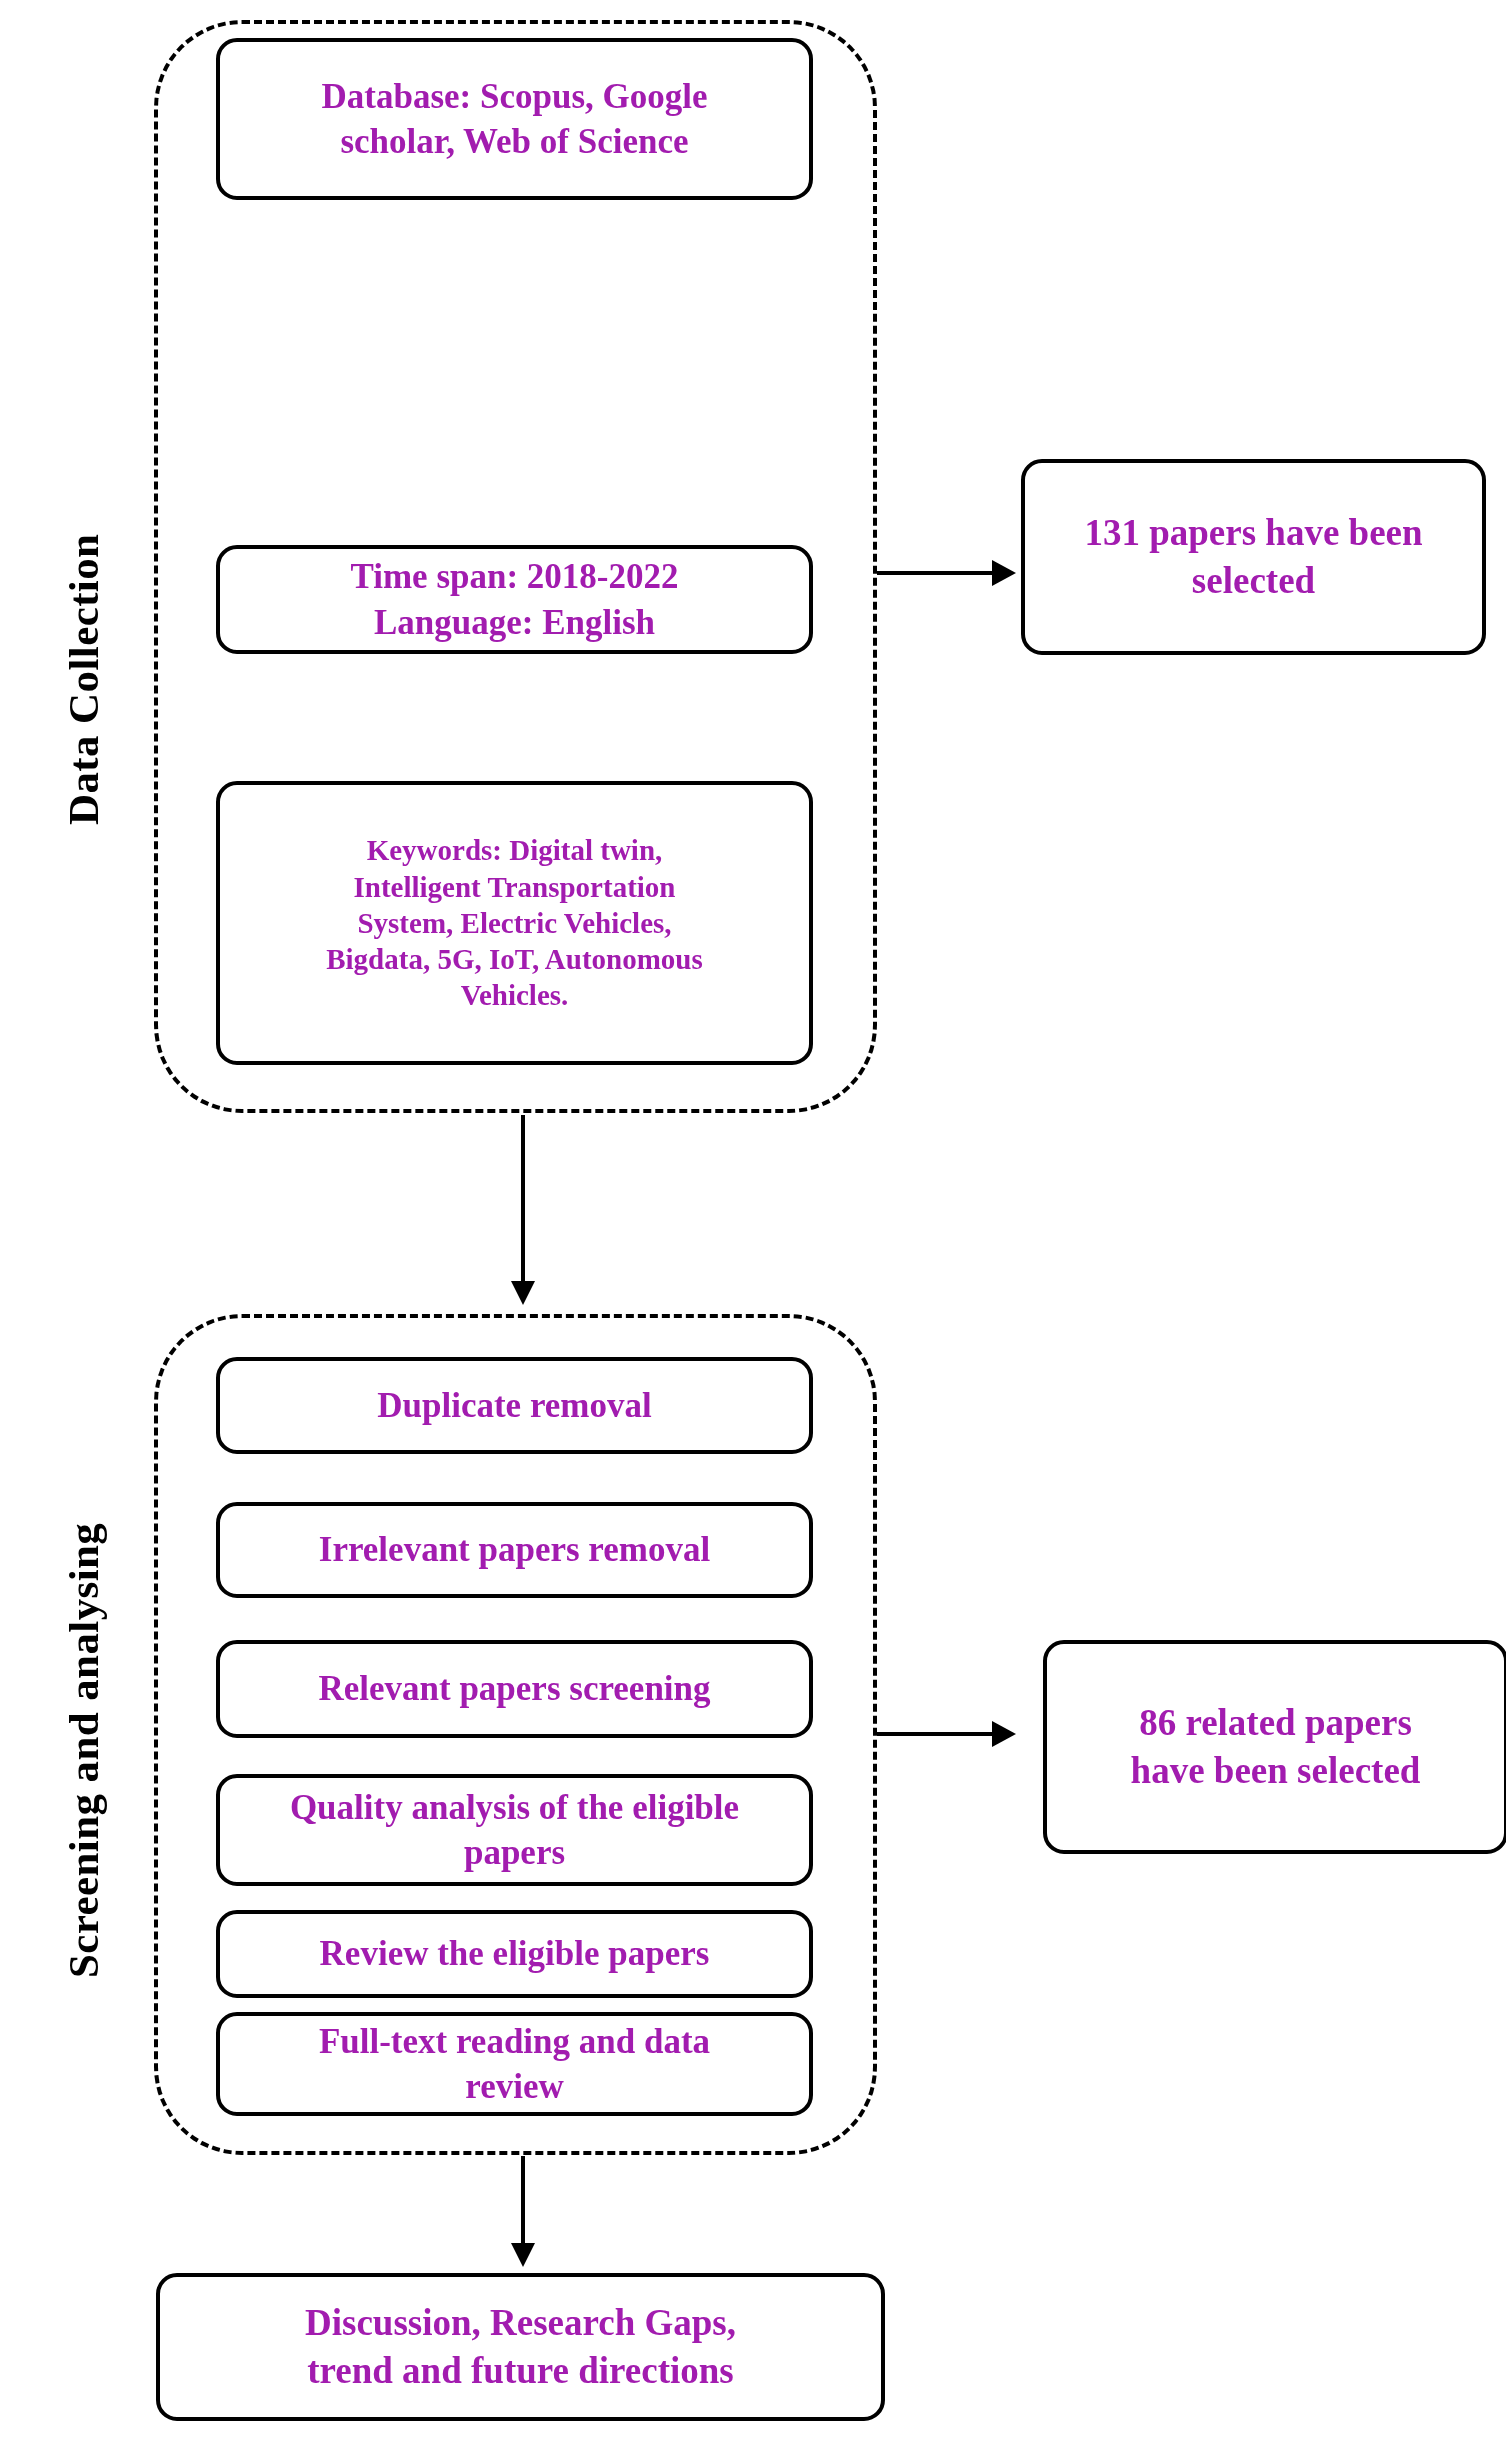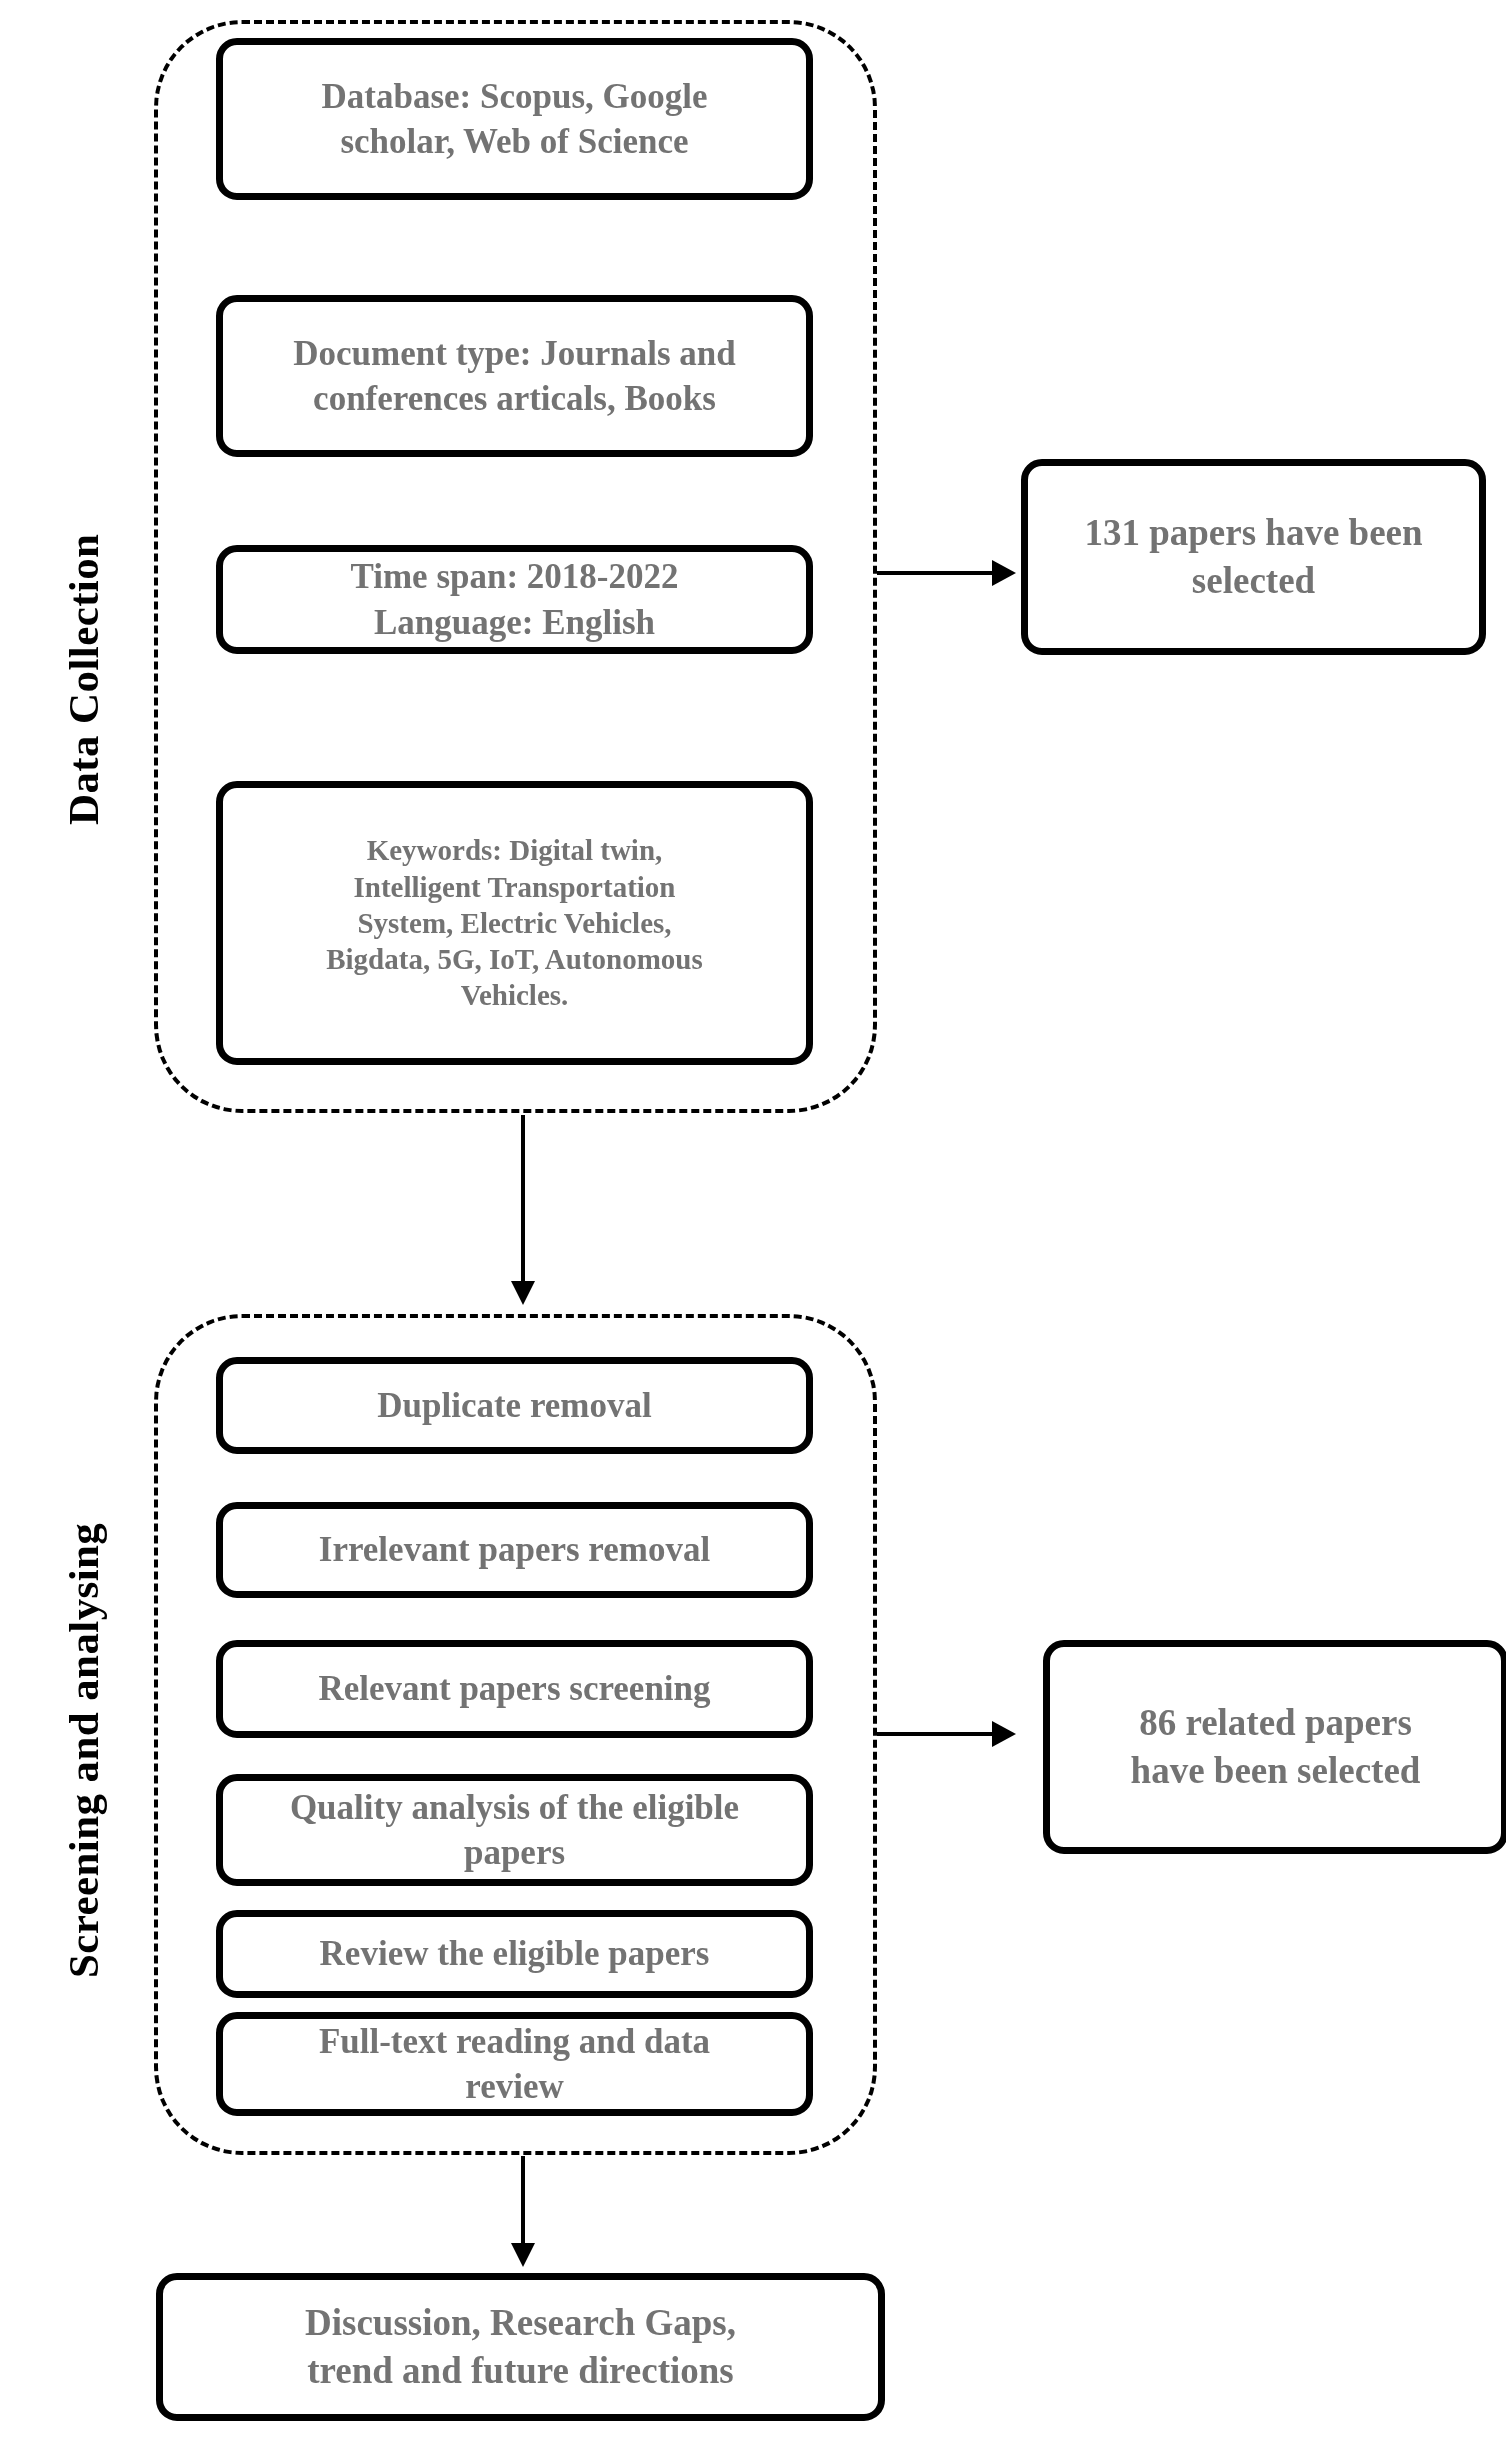--- a/index.html
+++ b/index.html
@@ -36,30 +36,30 @@
     position: absolute;
     border: 4px dashed #000000;
     border-radius: 88px;
     background: transparent;
     box-sizing: border-box;
   }
 
   
   .node {
     position: absolute;
-    border: 7px solid #000000;
+    border: 4px solid #000000;
     border-radius: 21px;
     background: #ffffff;
     box-sizing: border-box;
     display: flex;
     align-items: center;
     justify-content: center;
     text-align: center;
     font-weight: bold;
-    color: #737373;
+    color: #a21caf;
     padding: 3.2px 11.2px;
   }
   .node-text {
     width: 100%;
     text-align: center;
     white-space: pre-line;
   }
 
   
   .fs-big   { font-size: 37px; line-height: 1.30; }
@@ -99,24 +99,20 @@
 
   <div class="phase-label" style="left:62px; top:825px; transform: rotate(-90deg);">Data Collection</div>
 
   <div class="group-box" style="left:154px; top:20px; width:723px; height:1093px;"></div>
 
   <div class="node fs-med" style="left:216px; top:38px; width:597px; height:162px;">
     <span class="node-text">Database: Scopus, Google
 scholar, Web of Science</span>
   </div>
 
-  <div class="node fs-med" style="left:216px; top:295px; width:597px; height:162px;">
-    <span class="node-text">Document type: Journals and
-conferences articals, Books</span>
-  </div>
 
   <div class="node fs-med" style="left:216px; top:545px; width:597px; height:109px;">
     <span class="node-text">Time span: 2018-2022
 Language: English</span>
   </div>
 
   <div class="node fs-kw" style="left:216px; top:781px; width:597px; height:284px;">
     <span class="node-text">Keywords: Digital twin,
 Intelligent Transportation
 System, Electric Vehicles,

